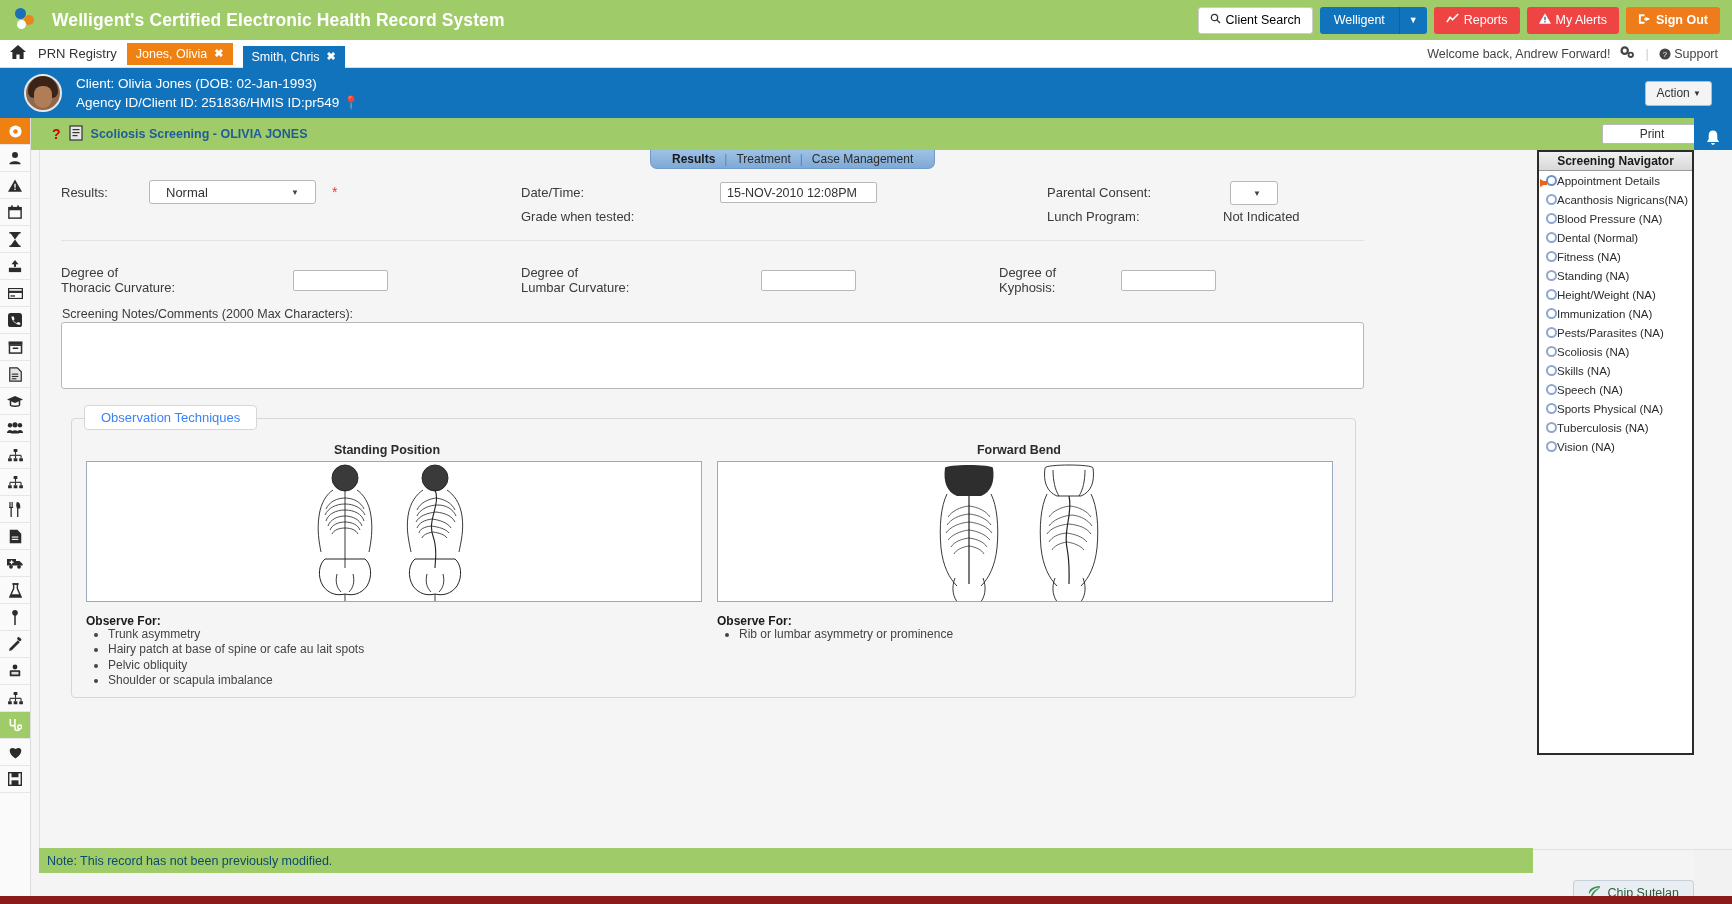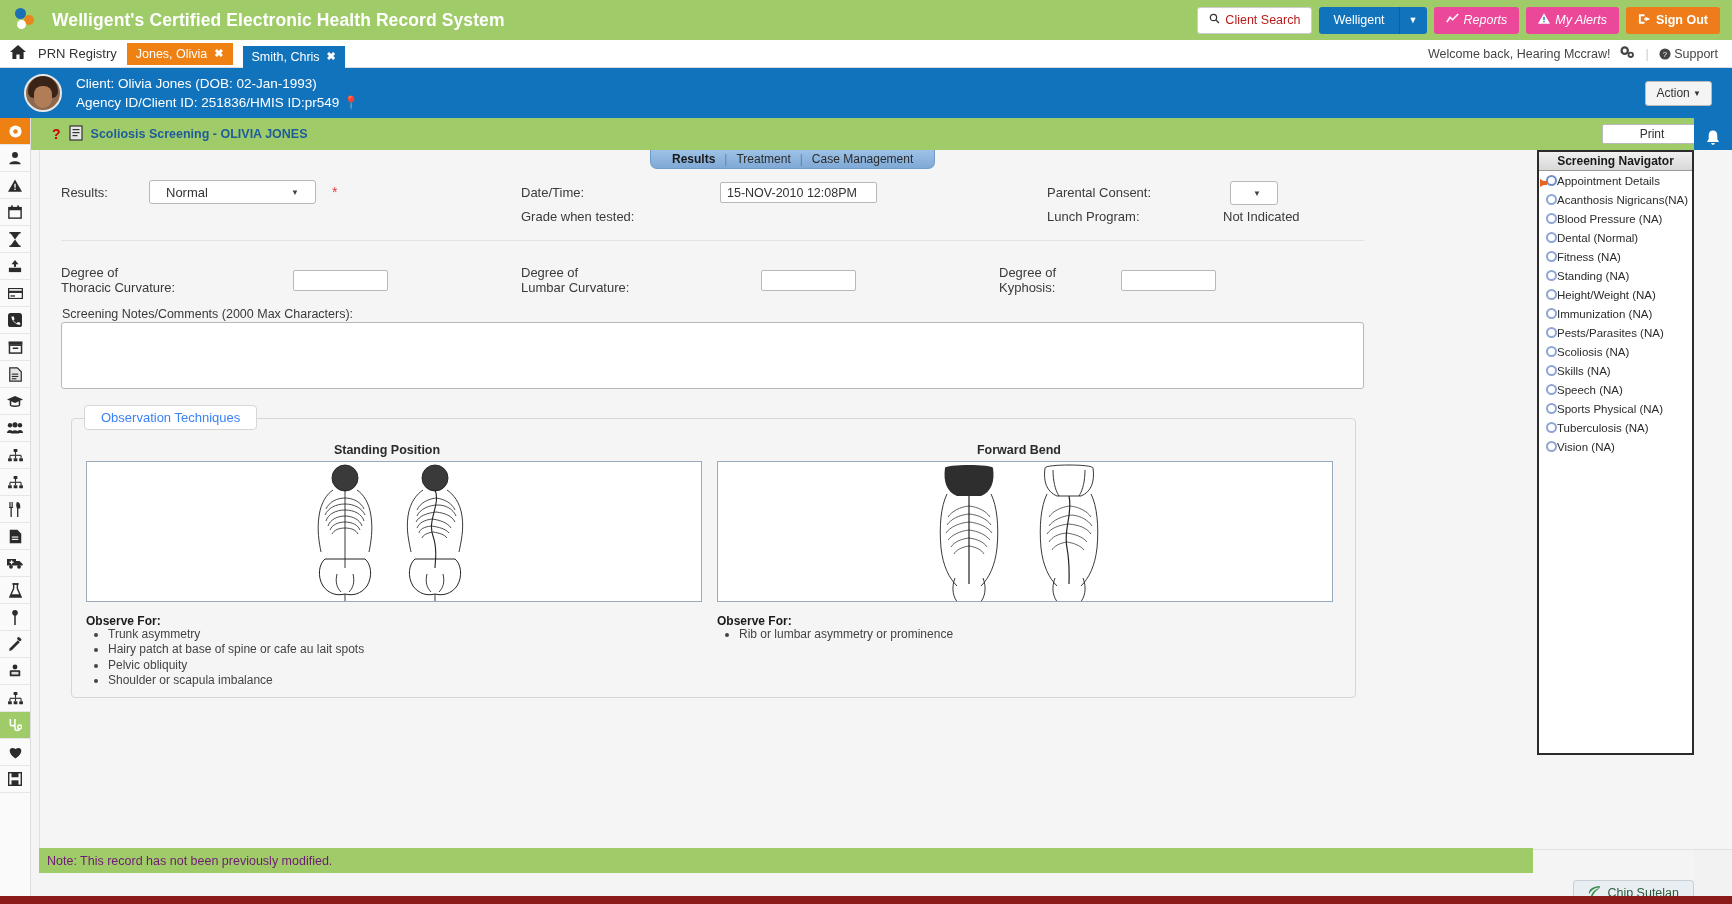--- a/index.html
+++ b/index.html
@@ -40,22 +40,22 @@
   }
   .topbar-right {
     margin-left: auto; display: flex; align-items: center; gap: 7px; padding-right: 12px;
   }
   .btn {
     height: 27px; display: inline-flex; align-items: center; gap: 5px;
     padding: 0 11px; font-size: 12.5px; border-radius: 3px;
     border: 1px solid transparent; cursor: pointer; white-space: nowrap;
     font-family: "Liberation Sans", sans-serif;
   }
-  .btn-white { background: #fff; color: #b91c1c; border-color: #ccc; }
-  .btn-blue  { background: #ec4899; color: #fff; font-style: italic; }
+  .btn-white { background: #fff; color: #000000; border-color: #ccc; }
+  .btn-blue  { background: #ef4444; color: #fff; }
   .btn-orange{ background: #ef7c1b; color: #fff; font-weight: bold; }
   .btn-split { display: inline-flex; }
   .btn-split .seg-main {
     background: #1273bd; color:#fff; height:27px; display:inline-flex;
     align-items:center; padding: 0 14px; font-size: 12.5px;
     border-radius: 3px 0 0 3px; border-right: 1px solid #0e5f9e; cursor: pointer;
   }
   .btn-split .seg-caret {
     background: #1273bd; color:#fff; height:27px; display:inline-flex;
     align-items:center; padding: 0 9px; font-size: 9px;
@@ -237,21 +237,21 @@
   }
   .nav-arrow::after {
     content: ''; position: absolute; left: -7px; top: -2px;
     width: 7px; height: 4px; background: #e8641f;
   }
 
   
   .notebar {
     position: absolute; left: 39px; top: 848px; width: 1494px; height: 25px;
     background: #9fcc69; display: flex; align-items: center;
-    font-size: 12.5px; color: #701a75; padding-left: 8px; font-weight: 500;
+    font-size: 12.5px; color: #0c4a6e; padding-left: 8px; font-weight: 500;
   }
   .chipbar {
     position: absolute; right: 38px; bottom: 0; height: 24px;
     background: #e9eef2; border: 1px solid #c7d0d8; border-bottom: none;
     border-radius: 4px 4px 0 0; display: flex; align-items: center; gap: 6px;
     padding: 0 14px; font-size: 12.5px; color: #2b5c3a; cursor: pointer;
   }
   .chip-ico { color: #3c8f52; font-size: 12px; }
   .bottomstrip {
     position: absolute; left: 0; bottom: 0; width: 1732px; height: 8px;
@@ -329,21 +329,21 @@
   <span class="client-tab orange">
     <span>Jones, Olivia</span>
     <span class="x">✖</span>
   </span>
   <span class="client-tab blue">
     <span>Smith, Chris</span>
     <span class="x">✖</span>
   </span>
 
   <span class="welcome">
-    <span>Welcome back, Hearing Mccraw!</span>
+    <span>Welcome back, Andrew Forward!</span>
     <span>
       <svg width="15" height="13" viewBox="0 0 16 14">
           <circle cx="5" cy="5" r="3.4" fill="none" stroke="#444" stroke-width="2.4"></circle>
           <circle cx="11.5" cy="9.5" r="2.4" fill="none" stroke="#444" stroke-width="2"></circle>
         </svg>
     </span>
     <span class="divider">|</span>
     <span>
       <span>
         <svg width="12" height="12" viewBox="0 0 14 14" style="vertical-align:-2px">

